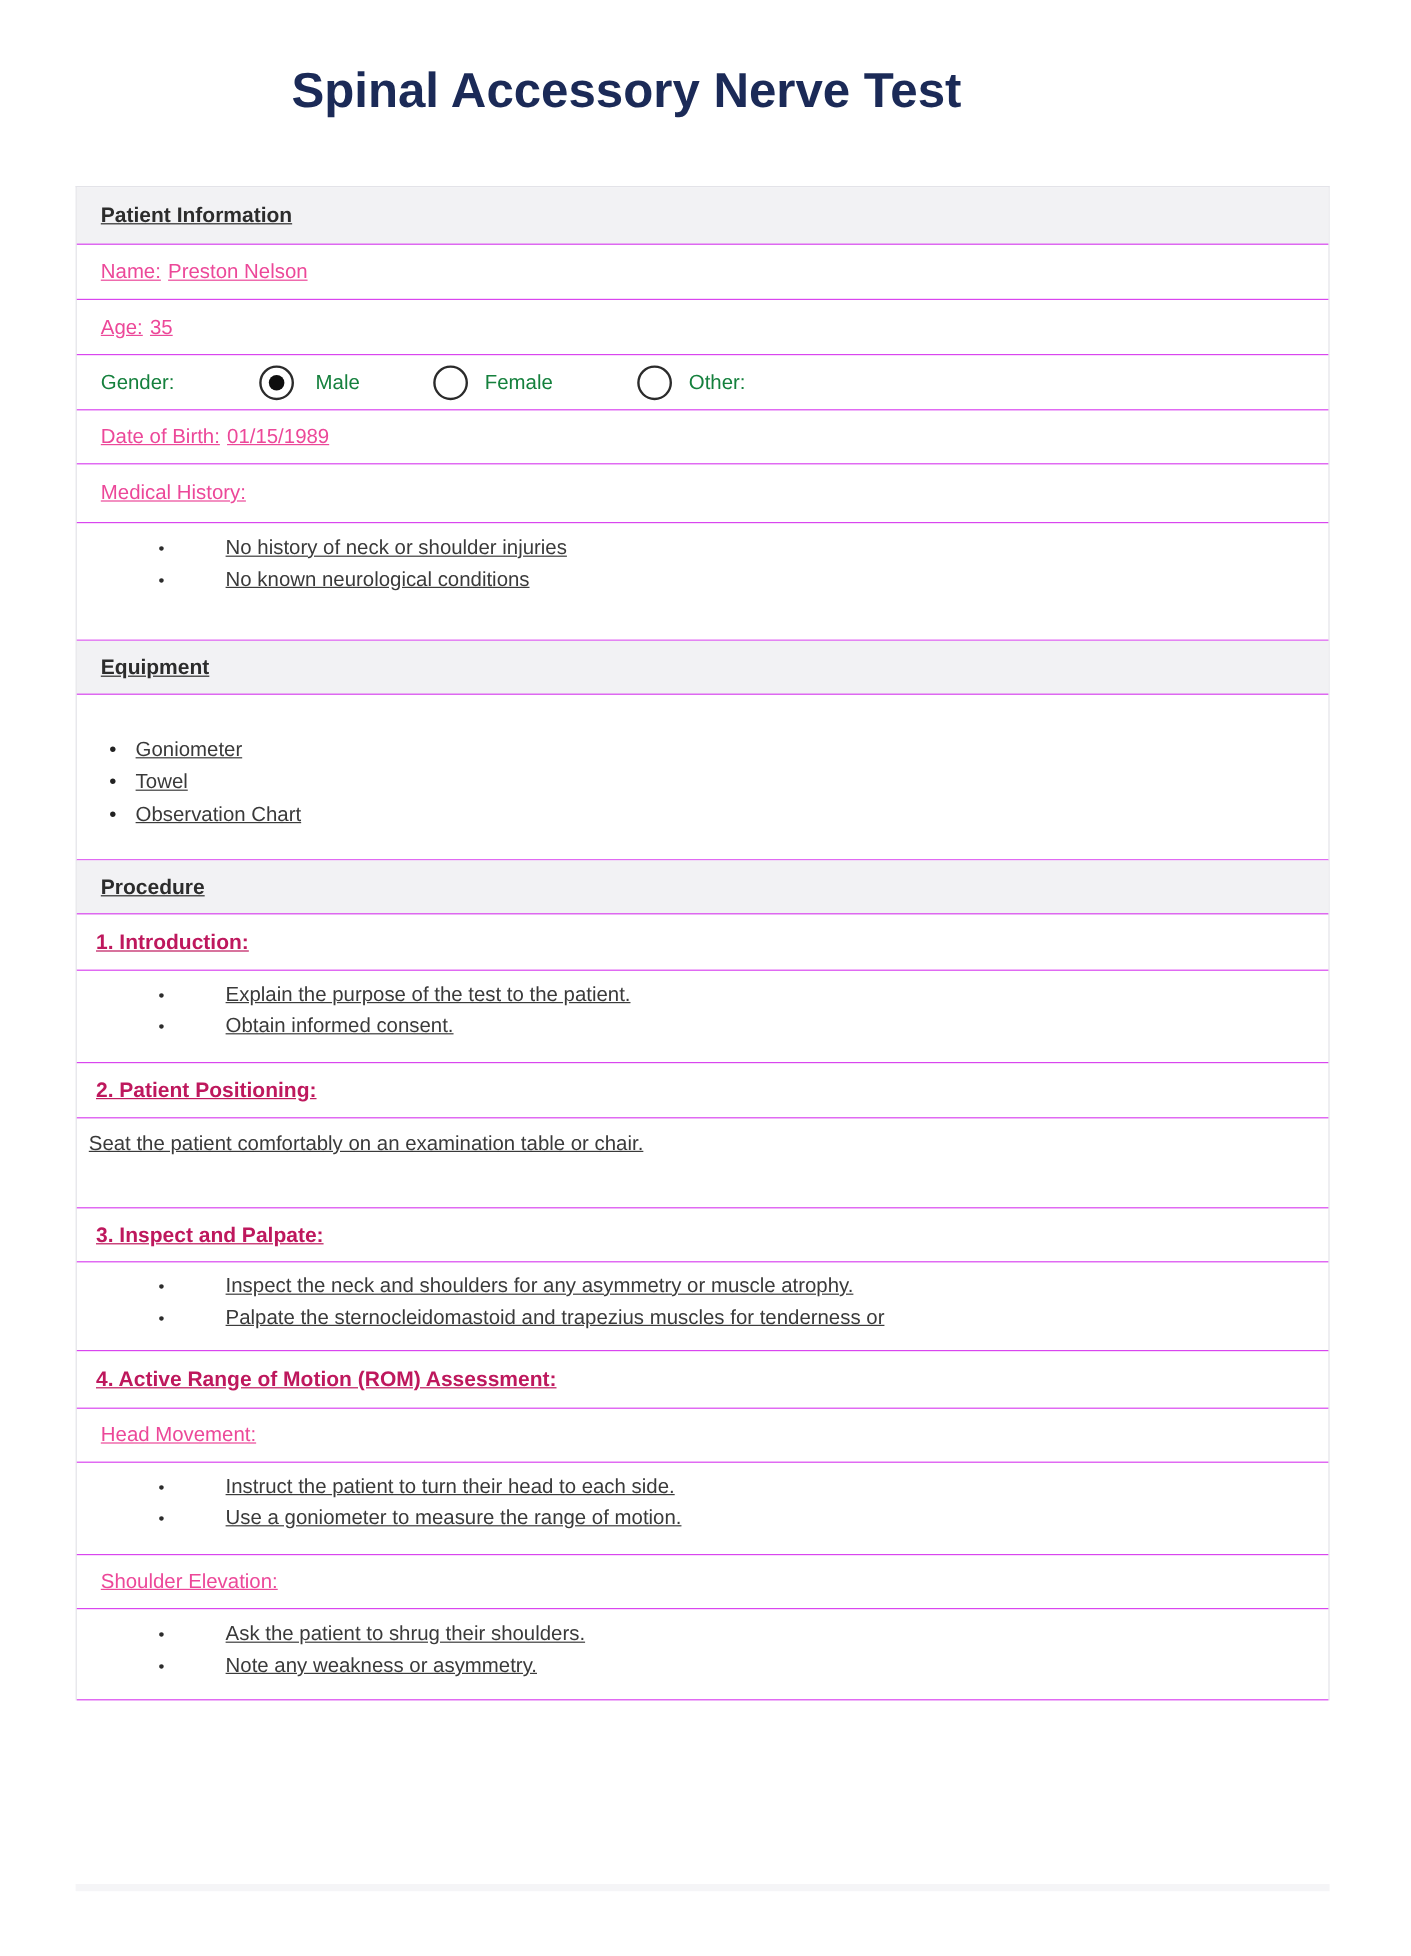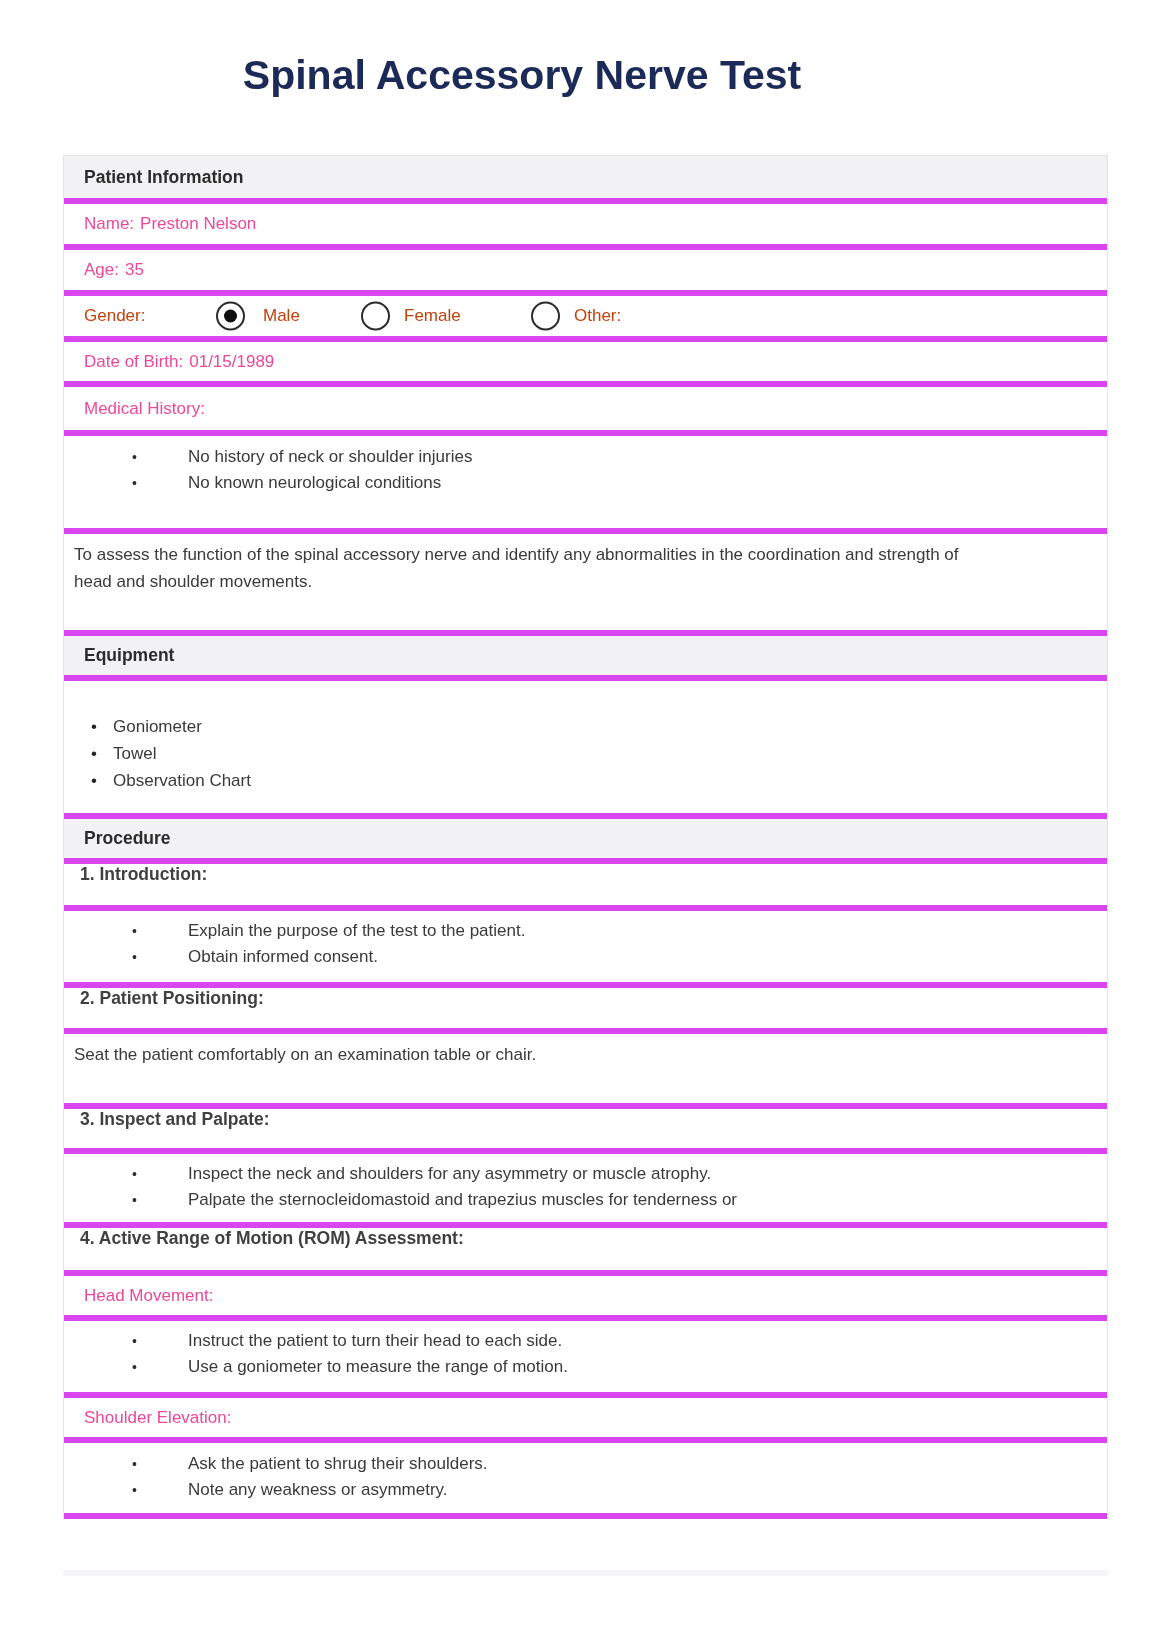--- a/index.html
+++ b/index.html
@@ -17,35 +17,36 @@
     font-size:41px; font-weight:bold; color:#1b2a57;
     letter-spacing:0px;
   }
   .form-table {
     position:absolute; left:63px; top:155px; width:1045px;
     border:1px solid #e3e3e8; border-bottom:none;
     background:#ffffff;
   }
   .row {
     position:relative;
-    border-bottom:6px solid #d946ef;
+    border-bottom:1px solid #d946ef;
     font-size:17px;
     width:100%;
+    text-decoration:underline;
   }
   .row.section-header {
     background:#f2f2f4;
     font-weight:bold; color:#2c2c2c; font-size:17.5px;
     display:flex; align-items:center; padding-left:20px;
   }
   .row.label-row {
     display:flex; align-items:center; padding-left:20px; color:#ec4899;
   }
   .row.step-heading {
-    display:flex; padding-left:16px;
-    font-weight:bold; color:#404040; font-size:17.5px;
+    display:flex; align-items:center; padding-left:16px;
+    font-weight:bold; color:#be185d; font-size:17.5px;
   }
   .row.para-row { padding:7px 14px 0 10px; color:#3a3a3a; line-height:27px; }
   .para-constrain { max-width:920px; }
   .label-gap { display:inline-block; width:6px; }
 
   
   ul.doc-bullets { list-style:none; }
   ul.doc-bullets li {
     position:relative; padding-left:124px; line-height:26px; color:#3a3a3a;
   }
@@ -76,21 +77,21 @@
   .radio {
     position:absolute; top:50%; transform:translateY(-50%);
     width:29px; height:29px; border:2.5px solid #2b2b2b; border-radius:50%;
     background:#fff; cursor:pointer;
   }
   .radio .dot {
     display:none; position:absolute; inset:0; margin:auto;
     width:13px; height:13px; border-radius:50%; background:#0e0e0e;
   }
   .radio.selected .dot { display:block; }
-  .g-abs { position:absolute; top:50%; transform:translateY(-50%); color:#c2410c; }
+  .g-abs { position:absolute; top:50%; transform:translateY(-50%); color:#15803d; }
 
   .partial-next-row {
     position:absolute; left:63px; top:1570px; width:1045px; height:6px;
     background:#f5f5f7;
   }
 </style>
 </head>
 <body>
 
 <div class="page-title">Spinal Accessory Nerve Test</div>
@@ -136,23 +137,20 @@
   </div>
 
   <div class="row h98">
     <ul class="doc-bullets">
       <li><span class="b">•</span><span>No history of neck or shoulder injuries</span></li>
       <li><span class="b">•</span><span>No known neurological conditions</span></li>
     </ul>
   </div>
 
 
-  <div class="row para-row h102">
-    <div class="para-constrain">To assess the function of the spinal accessory nerve and identify any abnormalities in the coordination and strength of head and shoulder movements.</div>
-  </div>
 
   <div class="row section-header h45">
     <span>Equipment</span>
   </div>
 
   <div class="row h138">
     <ul class="std-bullets">
       <li><span class="b">•</span><span>Goniometer</span></li>
       <li><span class="b">•</span><span>Towel</span></li>
       <li><span class="b">•</span><span>Observation Chart</span></li>

